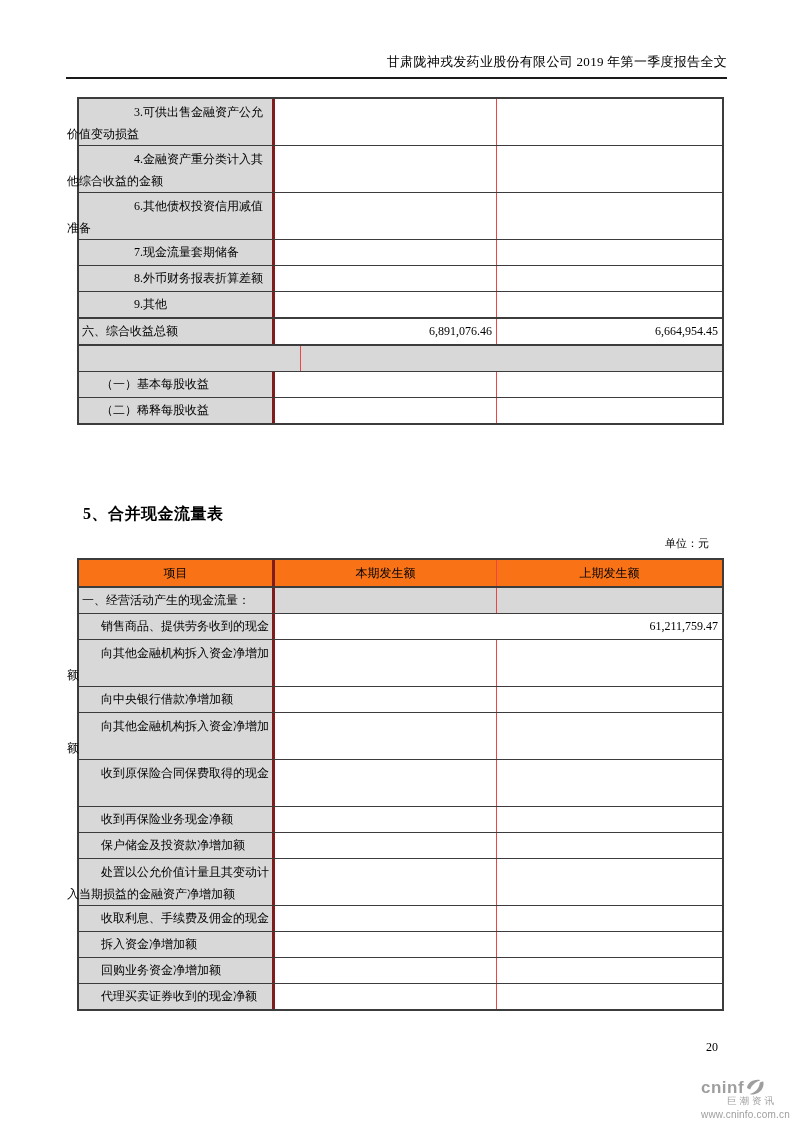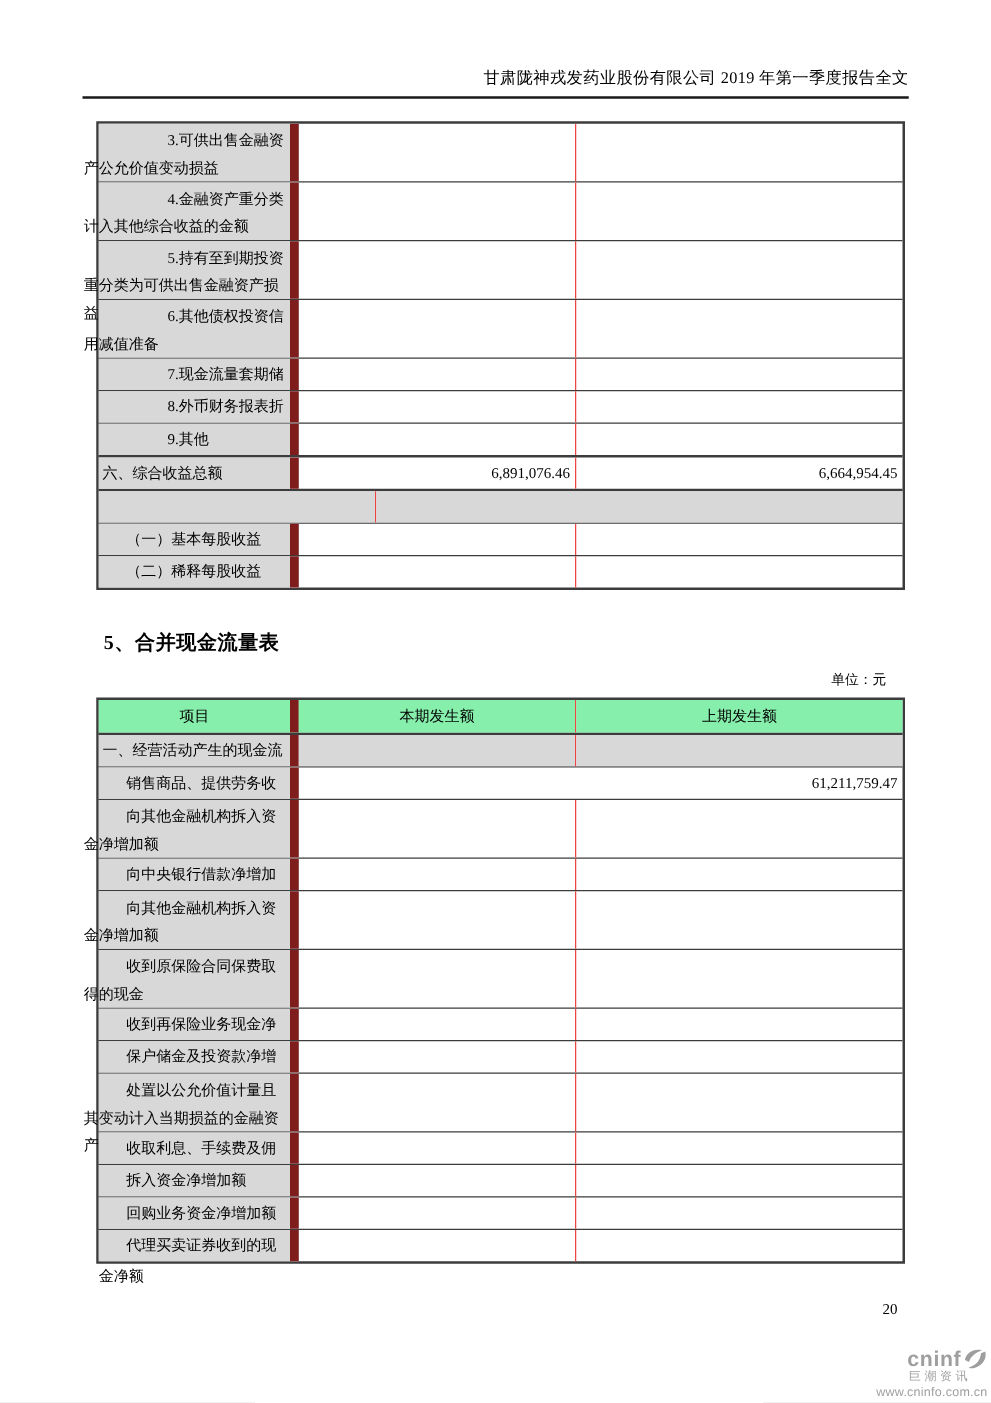--- a/index.html
+++ b/index.html
@@ -19,25 +19,25 @@
   .tbl {
     position:absolute; left:77px; width:647px;
     border:2px solid #3c3c3c; box-sizing:border-box;
   }
   .t1 { top:97px; }
   .t2 { top:558px; }
   .row { display:flex; border-top:1px solid #3c3c3c; }
   .row:first-child { border-top:none; }
   .row.sep { border-top-width:2px; }
   .c { box-sizing:border-box; font-size:12px; }
-  .c1 { width:160px; background:#d8d8d8; border-right:7px solid #7f1d1d; }
+  .c1 { width:196px; background:#d8d8d8; border-right:3px solid #7f1d1d; }
   .c2 { width:222px; border-right:1px solid #ef4444; }
   .c3 { flex:1; }
   .row.gray .c2, .row.gray .c3 { background:#d8d8d8; }
-  .row.hdr .c { background:#86efac; text-align:center; }
+  .row.hdr .c { background:#f97316; text-align:center; }
   .h1 { height:25px; }
   .hh { height:26px; }
   .h2 { height:46px; }
   .h1 .lbl, .h1 .val { line-height:25px; }
   .hh .hcell { line-height:26px; }
   .h2 .lbl { line-height:22px; padding-top:2px; }
   .h2 .val { line-height:44px; }
   .lbl { word-break:break-all; }
   .lbl.top1 { padding-left:3px; }
   .lbl.sub1 { text-indent:22px; }
@@ -53,21 +53,21 @@
     position:absolute; top:536px; right:84px; font-size:11px;
   }
   .page-number {
     position:absolute; top:1040px; right:75px; font-size:12px;
   }
   .logo {
     position:absolute; top:1078px; right:3px; color:#9e9e9e;
     font-family:"Liberation Sans","DejaVu Sans",sans-serif; text-align:right;
   }
   .logo-top {
-    display:flex; align-items:center; justify-content:flex-end; gap:1px;
+    display:flex; align-items:center; gap:1px;
     font-weight:bold; font-size:17px; letter-spacing:0.5px; line-height:17px;
   }
   .logo-cn { font-size:9.5px; letter-spacing:3px; margin-top:-1px; padding-right:13px; }
   .logo-url { font-size:10px; margin-top:1px; letter-spacing:0.2px; }
 </style>
 </head>
 <body>
 
 <div class="page">
 
@@ -82,31 +82,20 @@
         <div class="c c2">
           <div class="val"></div>
         </div>
         <div class="c c3">
           <div class="val"></div>
         </div>
       </div>
       <div class="row h2">
         <div class="c c1">
           <div class="lbl num2">4.金融资产重分类计入其他综合收益的金额</div>
-        </div>
-        <div class="c c2">
-          <div class="val"></div>
-        </div>
-        <div class="c c3">
-          <div class="val"></div>
-        </div>
-      </div>
-      <div class="row h2">
-        <div class="c c1">
-          <div class="lbl num2">5.持有至到期投资重分类为可供出售金融资产损益</div>
         </div>
         <div class="c c2">
           <div class="val"></div>
         </div>
         <div class="c c3">
           <div class="val"></div>
         </div>
       </div>
       <div class="row h2">
         <div class="c c1">

